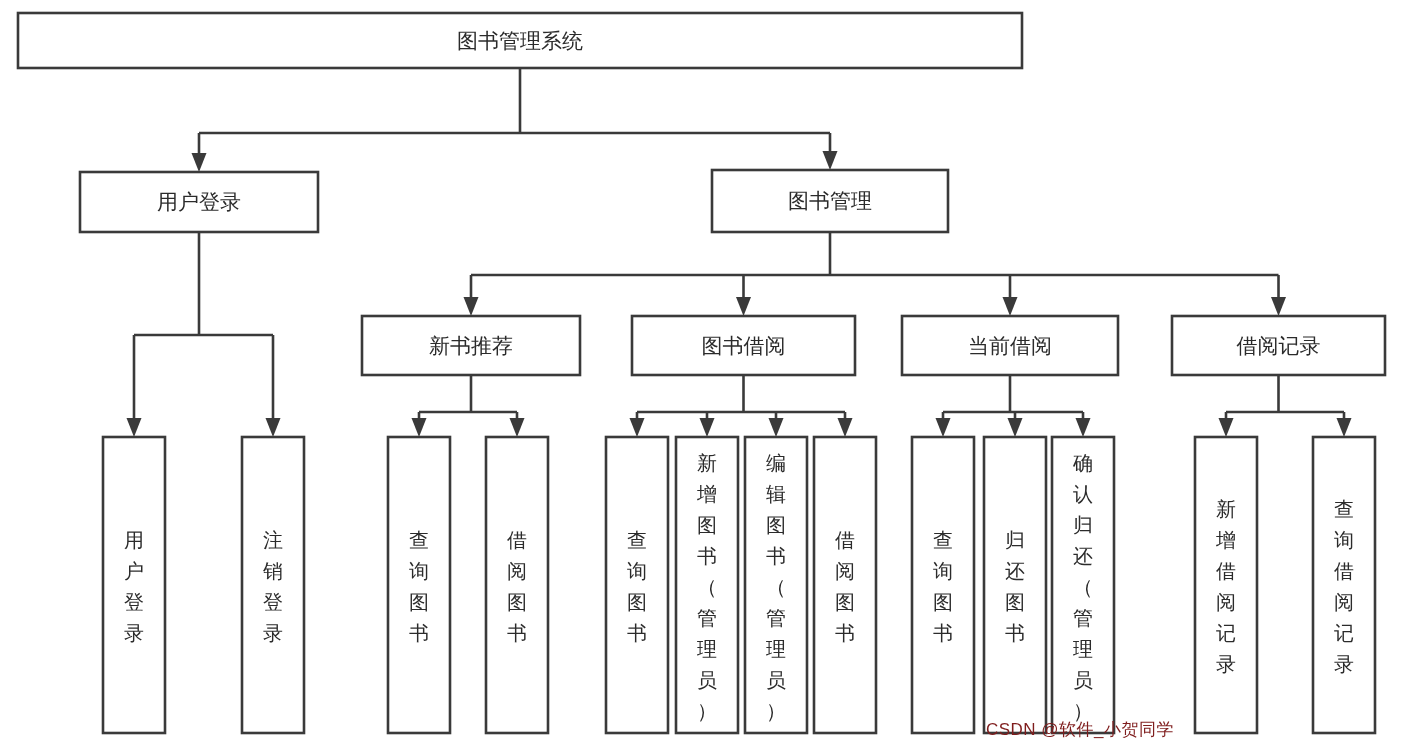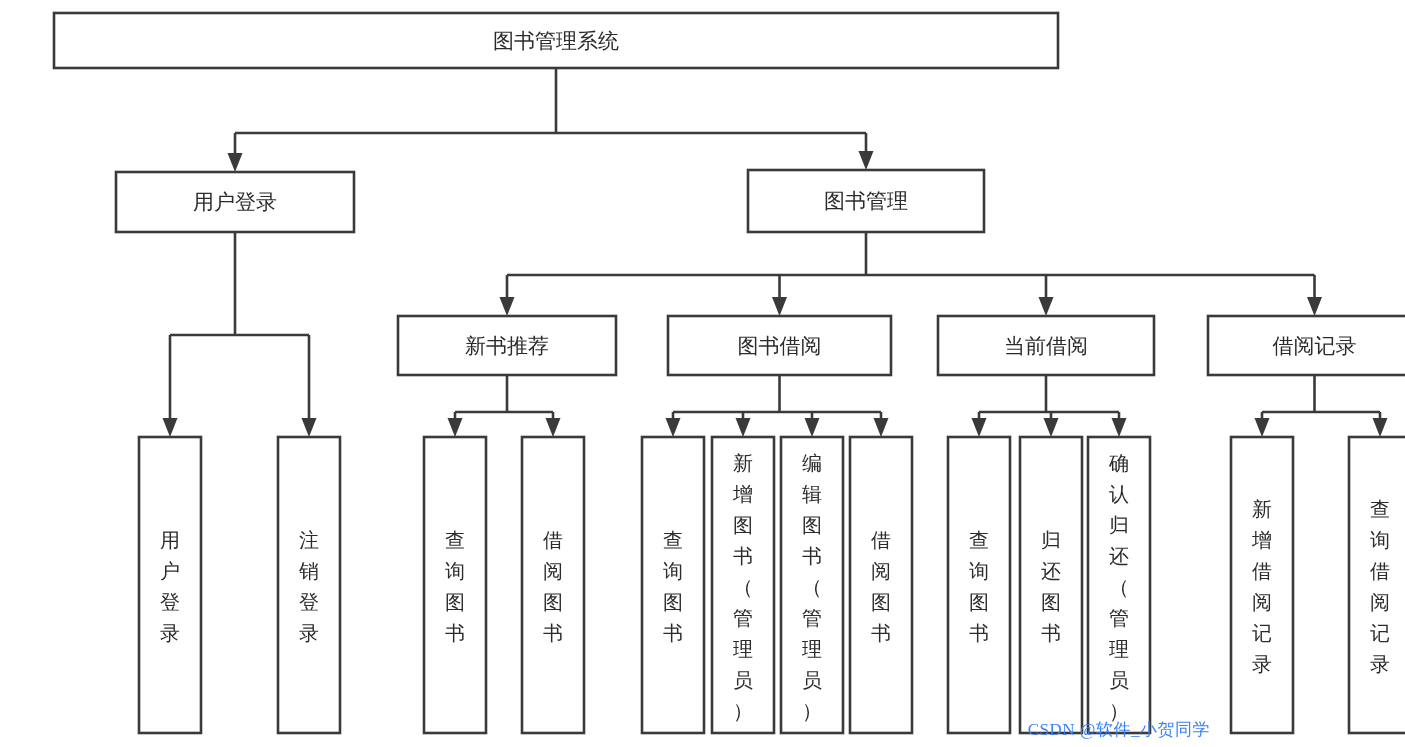--- a/index.html
+++ b/index.html
@@ -11,21 +11,20 @@
     width: 1405px;
     height: 747px;
     font-family: "DejaVu Sans", "Liberation Sans", sans-serif;
     overflow: hidden;
   }
   #diagram-root {
     position: relative;
     width: 1184px;
     height: 747px;
     background: #ffffff;
-    margin-left: 36px;
   }
   svg#tree-svg {
     position: absolute;
     left: 0;
     top: 0;
     width: 1405px;
     height: 747px;
     display: block;
   }
   .node-box {
@@ -53,23 +52,23 @@
   .node-label-v {
     font-family: "DejaVu Sans", "Liberation Sans", sans-serif;
     font-size: 20px;
     fill: #2b2b2b;
     text-anchor: middle;
   }
   .watermark {
     position: absolute;
     right: 10px;
     bottom: 6px;
-    font-family: Liberation Serif, serif;
+    font-family: Liberation Sans, sans-serif;
     font-size: 17px;
-    color: #3b82f6;
+    color: #7f1d1d;
     white-space: nowrap;
     letter-spacing: 0.5px;
     user-select: none;
   }
 </style>
 </head>
 <body>
 
 <div id="diagram-root">
 

